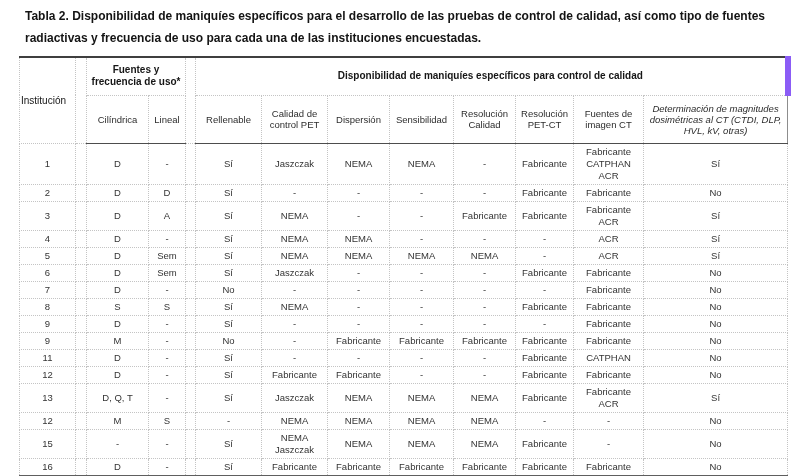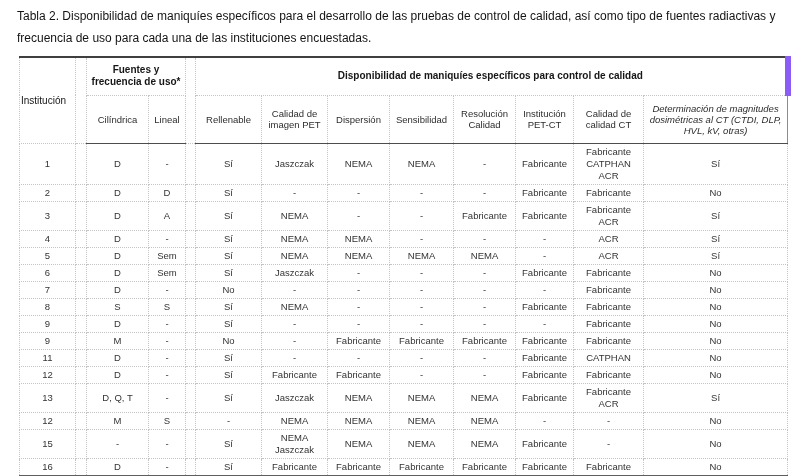--- a/index.html
+++ b/index.html
@@ -10,24 +10,24 @@
     height: 476px;
     overflow: hidden;
     font-family: "Liberation Sans", sans-serif;
   }
   .page {
     width: 800px;
     height: 476px;
     position: relative;
   }
   .caption {
-    margin: 5px 15px 0 17px;
+    margin: 5px 15px 0 25px;
     width: 770px;
     font-size: 12px;
-    font-weight: normal;
+    font-weight: bold;
     color: #141414;
     line-height: 22px;
   }
   table.qc {
     border-collapse: collapse;
     table-layout: fixed;
     width: 768px;
     margin: 7px 0 0 19px;
     border-top: 2px solid #3f3f3f;
     border-bottom: 3px solid #5e5e5e;
@@ -107,26 +107,26 @@
         <th class="inst" rowspan="2">Institución</th>
         <td class="sp-h" rowspan="2"></td>
         <th class="grp g1" colspan="2">Fuentes y frecuencia de uso*</th>
         <td class="sp-h" rowspan="2"></td>
         <th class="grp g2" colspan="8">Disponibilidad de maniquíes específicos para control de calidad</th>
       </tr>
       <tr class="hdr2">
         <th>Cilíndrica</th>
         <th>Lineal</th>
         <th>Rellenable</th>
-        <th>Calidad de imagen PET</th>
+        <th>Calidad de control PET</th>
         <th>Dispersión</th>
         <th>Sensibilidad</th>
         <th>Resolución Calidad</th>
-        <th>Institución PET-CT</th>
-        <th>Calidad de calidad CT</th>
+        <th>Resolución PET-CT</th>
+        <th>Fuentes de imagen CT</th>
         <th>Determinación de magnitudes dosimétricas al CT (CTDI, DLP, HVL, kV, otras)</th>
       </tr>
     </thead>
     <tbody>
         <tr>
           <td>1</td>
           <td></td>
           <td>D</td>
           <td>-</td>
           <td></td>

